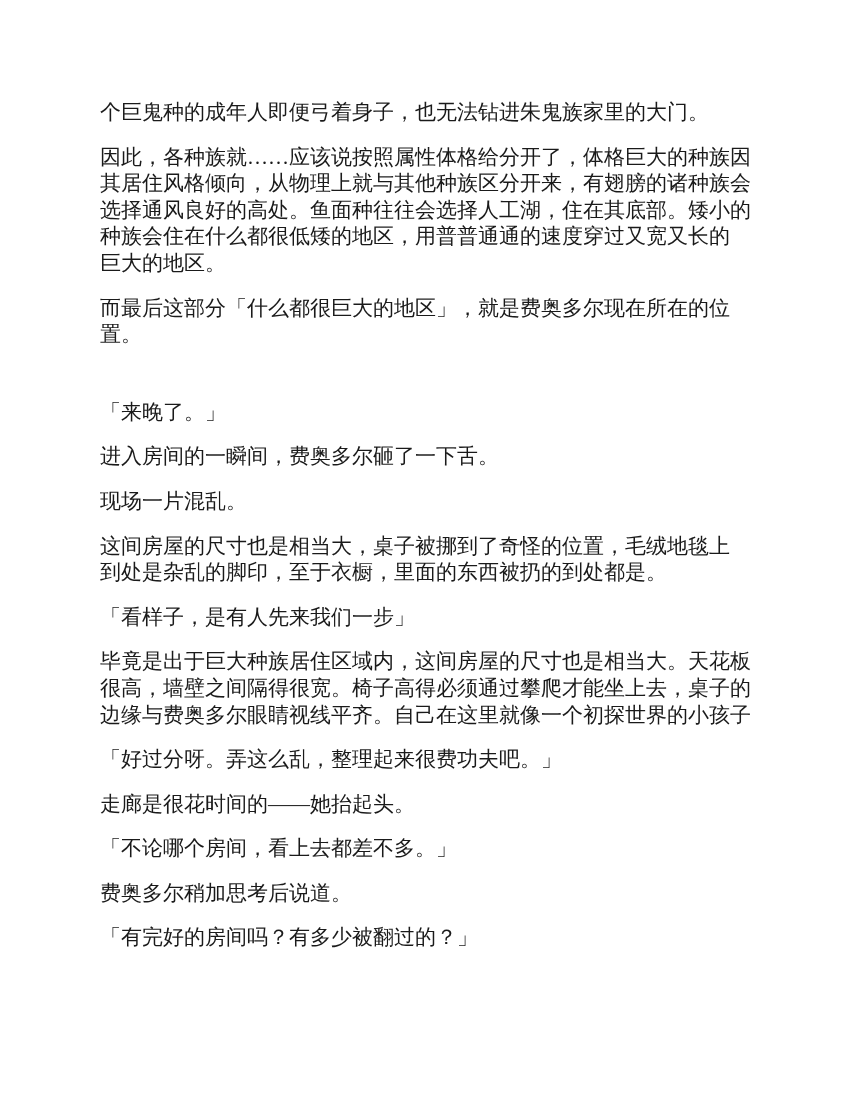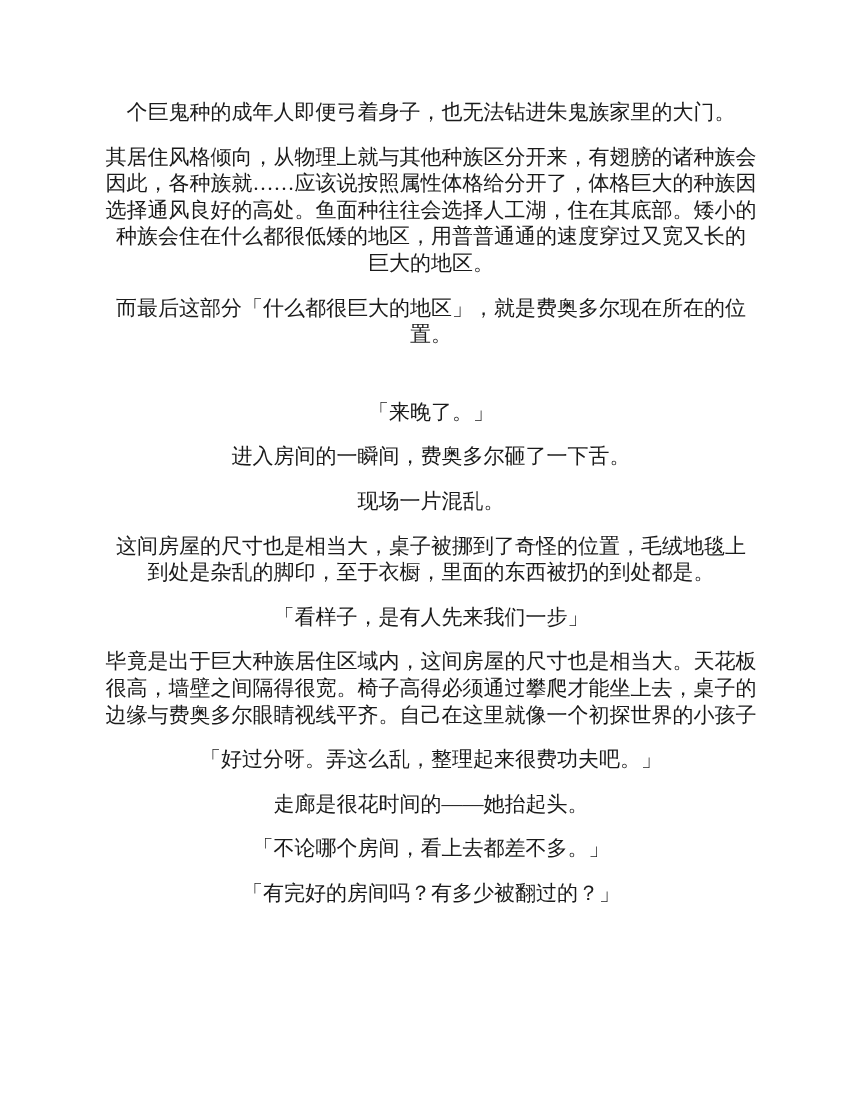--- a/index.html
+++ b/index.html
@@ -22,37 +22,36 @@
     width: 662px;
     color: #1a1a1a;
     font-size: 21px;
     line-height: 26.6px;
   }
   .paragraph {
     margin: 0 0 18px 0;
   }
   .text-line {
     white-space: pre;
-    text-align: center;
   }
   .scene-break {
     height: 33px;
   }
 </style>
 </head>
 <body>
 
 <div class="page">
   <div class="text-content" id="text-content">
       <div class="paragraph">
         <div class="text-line">个巨鬼种的成年人即便弓着身子，也无法钻进朱鬼族家里的大门。</div>
       </div>
       <div class="paragraph">
+        <div class="text-line">因此，各种族就……应该说按照属性体格给分开了，体格巨大的种族因</div>
         <div class="text-line">其居住风格倾向，从物理上就与其他种族区分开来，有翅膀的诸种族会</div>
-        <div class="text-line">因此，各种族就……应该说按照属性体格给分开了，体格巨大的种族因</div>
         <div class="text-line">选择通风良好的高处。鱼面种往往会选择人工湖，住在其底部。矮小的</div>
         <div class="text-line">种族会住在什么都很低矮的地区，用普普通通的速度穿过又宽又长的</div>
         <div class="text-line">巨大的地区。</div>
       </div>
       <div class="paragraph">
         <div class="text-line">而最后这部分「什么都很巨大的地区」，就是费奥多尔现在所在的位</div>
         <div class="text-line">置。</div>
       </div>
       <div class="scene-break"></div>
       <div class="paragraph">
@@ -79,16 +78,19 @@
       <div class="paragraph">
         <div class="text-line">「好过分呀。弄这么乱，整理起来很费功夫吧。」</div>
       </div>
       <div class="paragraph">
         <div class="text-line">走廊是很花时间的——她抬起头。</div>
       </div>
       <div class="paragraph">
         <div class="text-line">「不论哪个房间，看上去都差不多。」</div>
       </div>
       <div class="paragraph">
+        <div class="text-line">费奥多尔稍加思考后说道。</div>
+      </div>
+      <div class="paragraph">
         <div class="text-line">「有完好的房间吗？有多少被翻过的？」</div>
       </div>
     </div>
 </div>
 
 </body></html>

